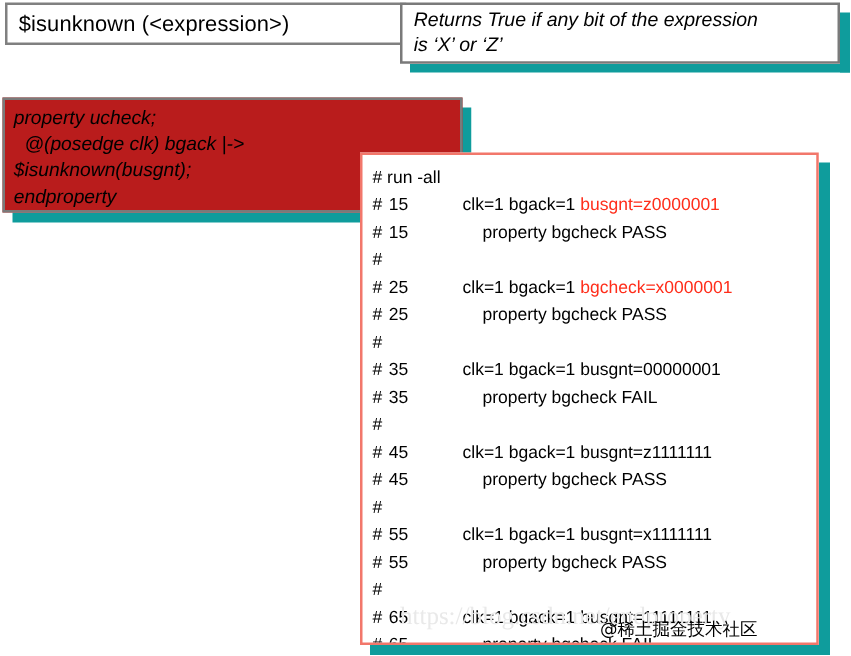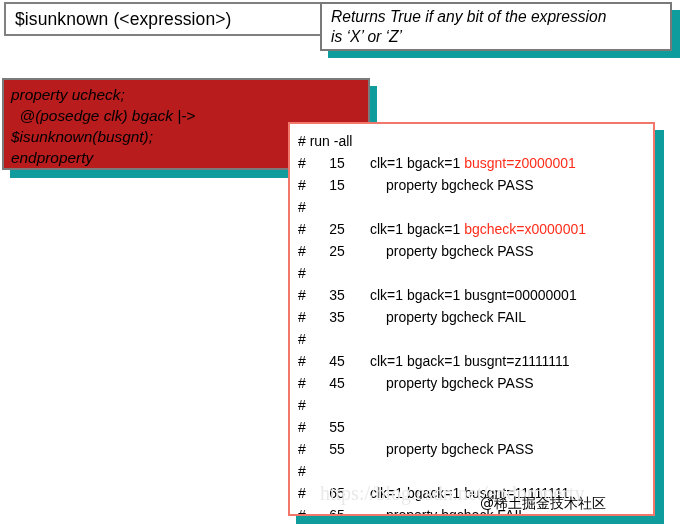--- a/index.html
+++ b/index.html
@@ -104,21 +104,21 @@
   .cline {
     display: flex;
     align-items: baseline;
     height: 22px;
     font-size: 14px;
     color: #000000;
     white-space: pre;
     line-height: 22px;
   }
   .hash   { width: 13px; display: inline-block; }
-  .tnum   { width: 52px; display: inline-block; text-align: center; }
+  .tnum   { width: 52px; display: inline-block; text-align: left; }
   .gap    { display: inline-block; width: 7px; }
   .rest   { display: inline-block; }
   .red    { color: #ff2d1a; }
   .indent2{ padding-left: 16px; }
 
   
   #watermark-latin {
     position: absolute;
     left: 320px;
     top: 482px;
@@ -177,21 +177,21 @@
       <div class="cline"><span class="hash">#</span><span class="tnum"></span><span class="gap"></span><span class="rest"></span></div>
       <div class="cline"><span class="hash">#</span><span class="tnum">25</span><span class="gap"></span><span class="rest">clk=1 bgack=1 </span><span class="red">bgcheck=x0000001</span></div>
       <div class="cline"><span class="hash">#</span><span class="tnum">25</span><span class="gap"></span><span class="rest indent2">property bgcheck PASS</span></div>
       <div class="cline"><span class="hash">#</span><span class="tnum"></span><span class="gap"></span><span class="rest"></span></div>
       <div class="cline"><span class="hash">#</span><span class="tnum">35</span><span class="gap"></span><span class="rest">clk=1 bgack=1 busgnt=00000001</span></div>
       <div class="cline"><span class="hash">#</span><span class="tnum">35</span><span class="gap"></span><span class="rest indent2">property bgcheck FAIL</span></div>
       <div class="cline"><span class="hash">#</span><span class="tnum"></span><span class="gap"></span><span class="rest"></span></div>
       <div class="cline"><span class="hash">#</span><span class="tnum">45</span><span class="gap"></span><span class="rest">clk=1 bgack=1 busgnt=z1111111</span></div>
       <div class="cline"><span class="hash">#</span><span class="tnum">45</span><span class="gap"></span><span class="rest indent2">property bgcheck PASS</span></div>
       <div class="cline"><span class="hash">#</span><span class="tnum"></span><span class="gap"></span><span class="rest"></span></div>
-      <div class="cline"><span class="hash">#</span><span class="tnum">55</span><span class="gap"></span></div>
+      <div class="cline"><span class="hash">#</span><span class="tnum">55</span><span class="gap"></span><span class="rest">clk=1 bgack=1 busgnt=x1111111</span></div>
       <div class="cline"><span class="hash">#</span><span class="tnum">55</span><span class="gap"></span><span class="rest indent2">property bgcheck PASS</span></div>
       <div class="cline"><span class="hash">#</span><span class="tnum"></span><span class="gap"></span><span class="rest"></span></div>
       <div class="cline"><span class="hash">#</span><span class="tnum">65</span><span class="gap"></span><span class="rest">clk=1 bgack=1 busgnt=11111111</span></div>
       <div class="cline"><span class="hash">#</span><span class="tnum">65</span><span class="gap"></span><span class="rest indent2">property bgcheck FAIL</span></div>
     </div>
 </div>
 
 <div id="watermark-latin">https://blog.csdn.net/endproperty</div>
 <div id="watermark-cjk">@稀土掘金技术社区</div>
 

